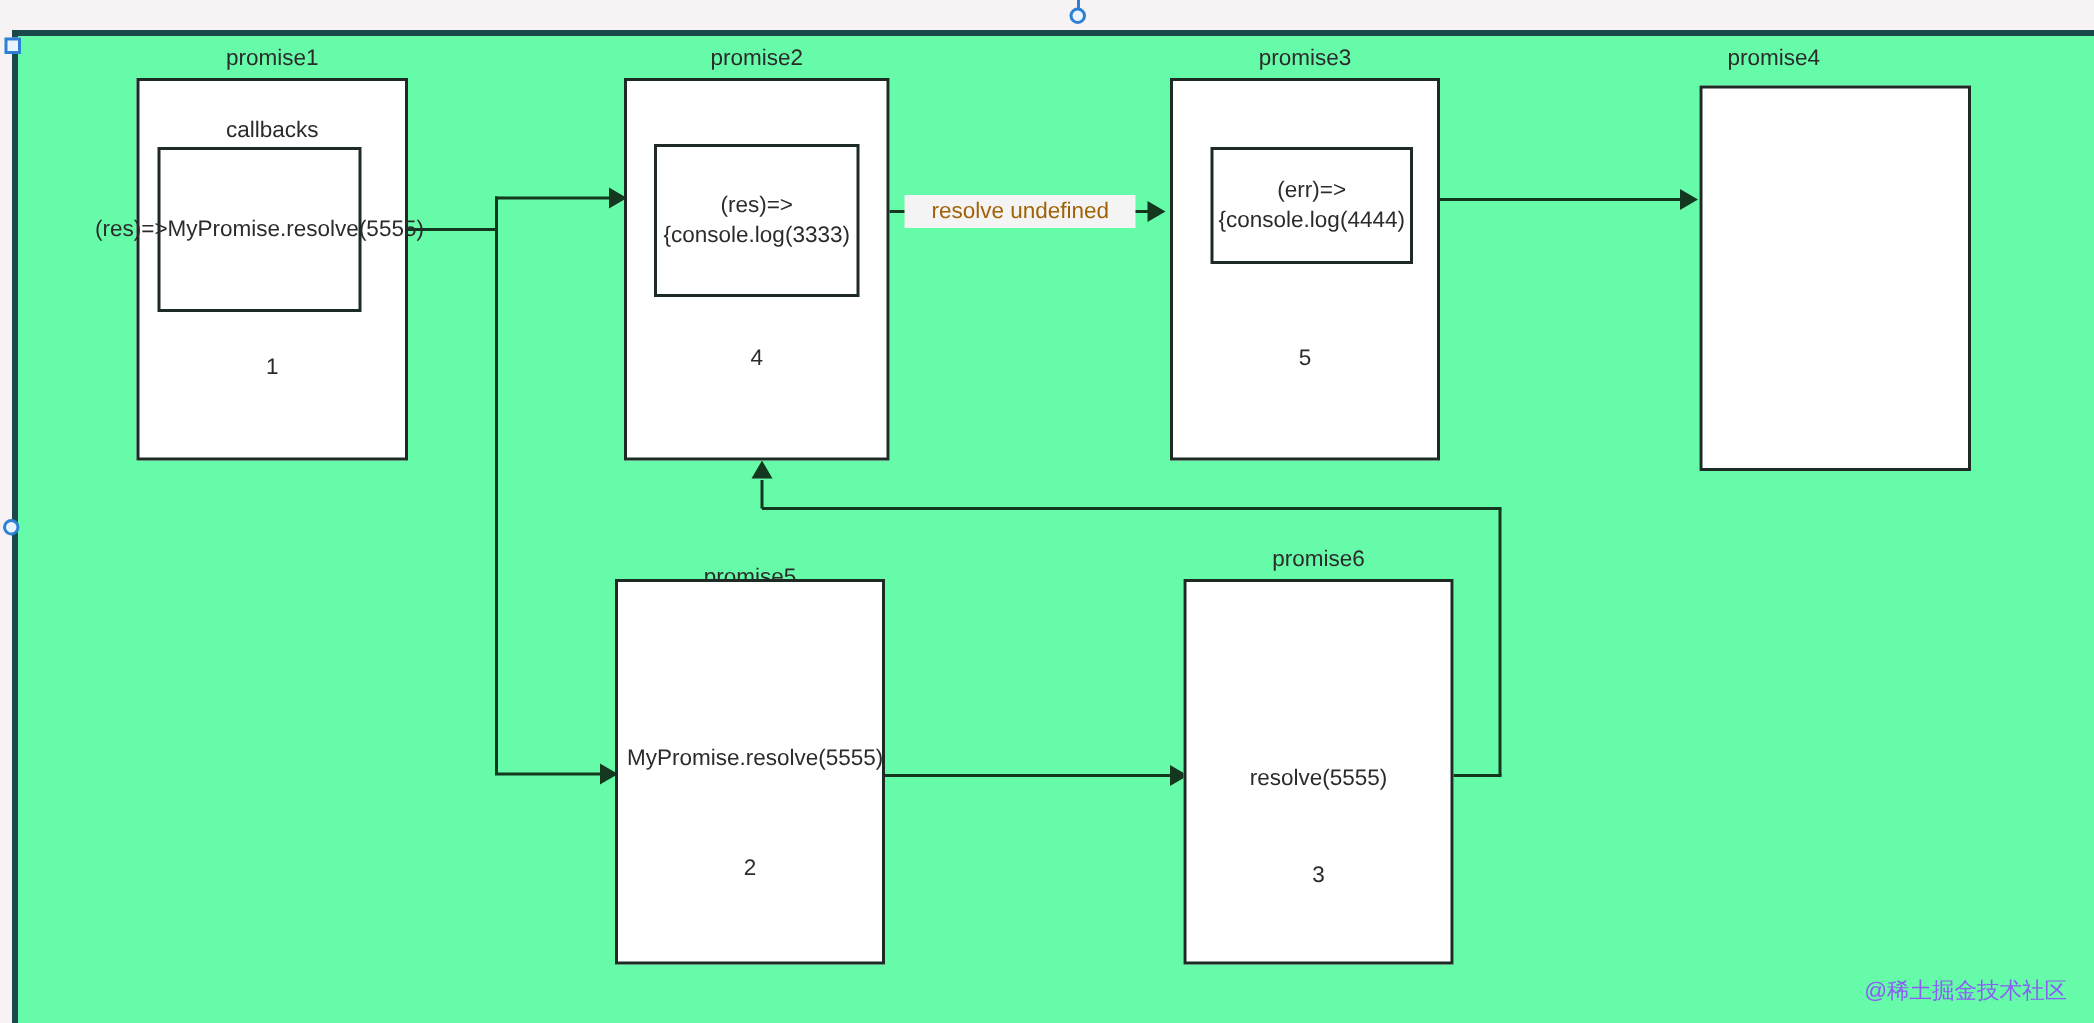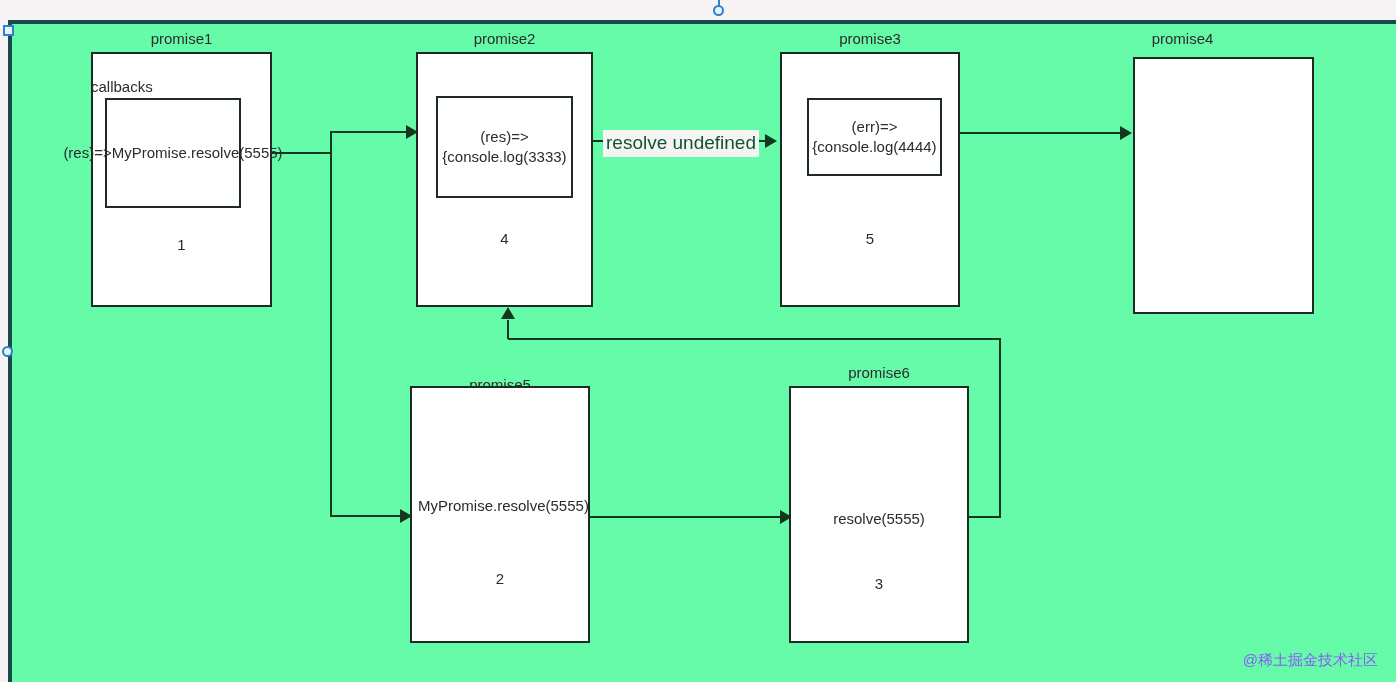--- a/index.html
+++ b/index.html
@@ -79,21 +79,21 @@
     text-align: center;
     font-size: 15px;
     color: #2b2b2b;
     line-height: 1.35;
     padding: 2px;
   }
   .inner-label {
     position: absolute;
     font-size: 15px;
     color: #2b2b2b;
-    text-align: left;
+    text-align: center;
     white-space: nowrap;
   }
   .box-text {
     position: absolute;
     font-size: 15px;
     color: #2b2b2b;
     text-align: center;
     line-height: 1.35;
   }
   .box-num {
@@ -115,24 +115,24 @@
   .arrow-u {
     position: absolute;
     width: 0; height: 0;
     border-left: 7px solid transparent;
     border-right: 7px solid transparent;
     border-bottom: 12px solid #13371f;
   }
   .edge-label {
     position: absolute;
     background: #f4f4f4;
-    font-size: 19px;
-    color: #14532d;
-    white-space: nowrap;
-    padding: 1px 3px;
+    font-size: 15px;
+    color: #a16207;
+    white-space: nowrap;
+    padding: 1px 18px;
     line-height: 1.3;
   }
   #watermark {
     position: absolute;
     right: 18px;
     bottom: 12px;
     font-size: 15px;
     color: #8b5cf6;
     white-space: nowrap;
   }

